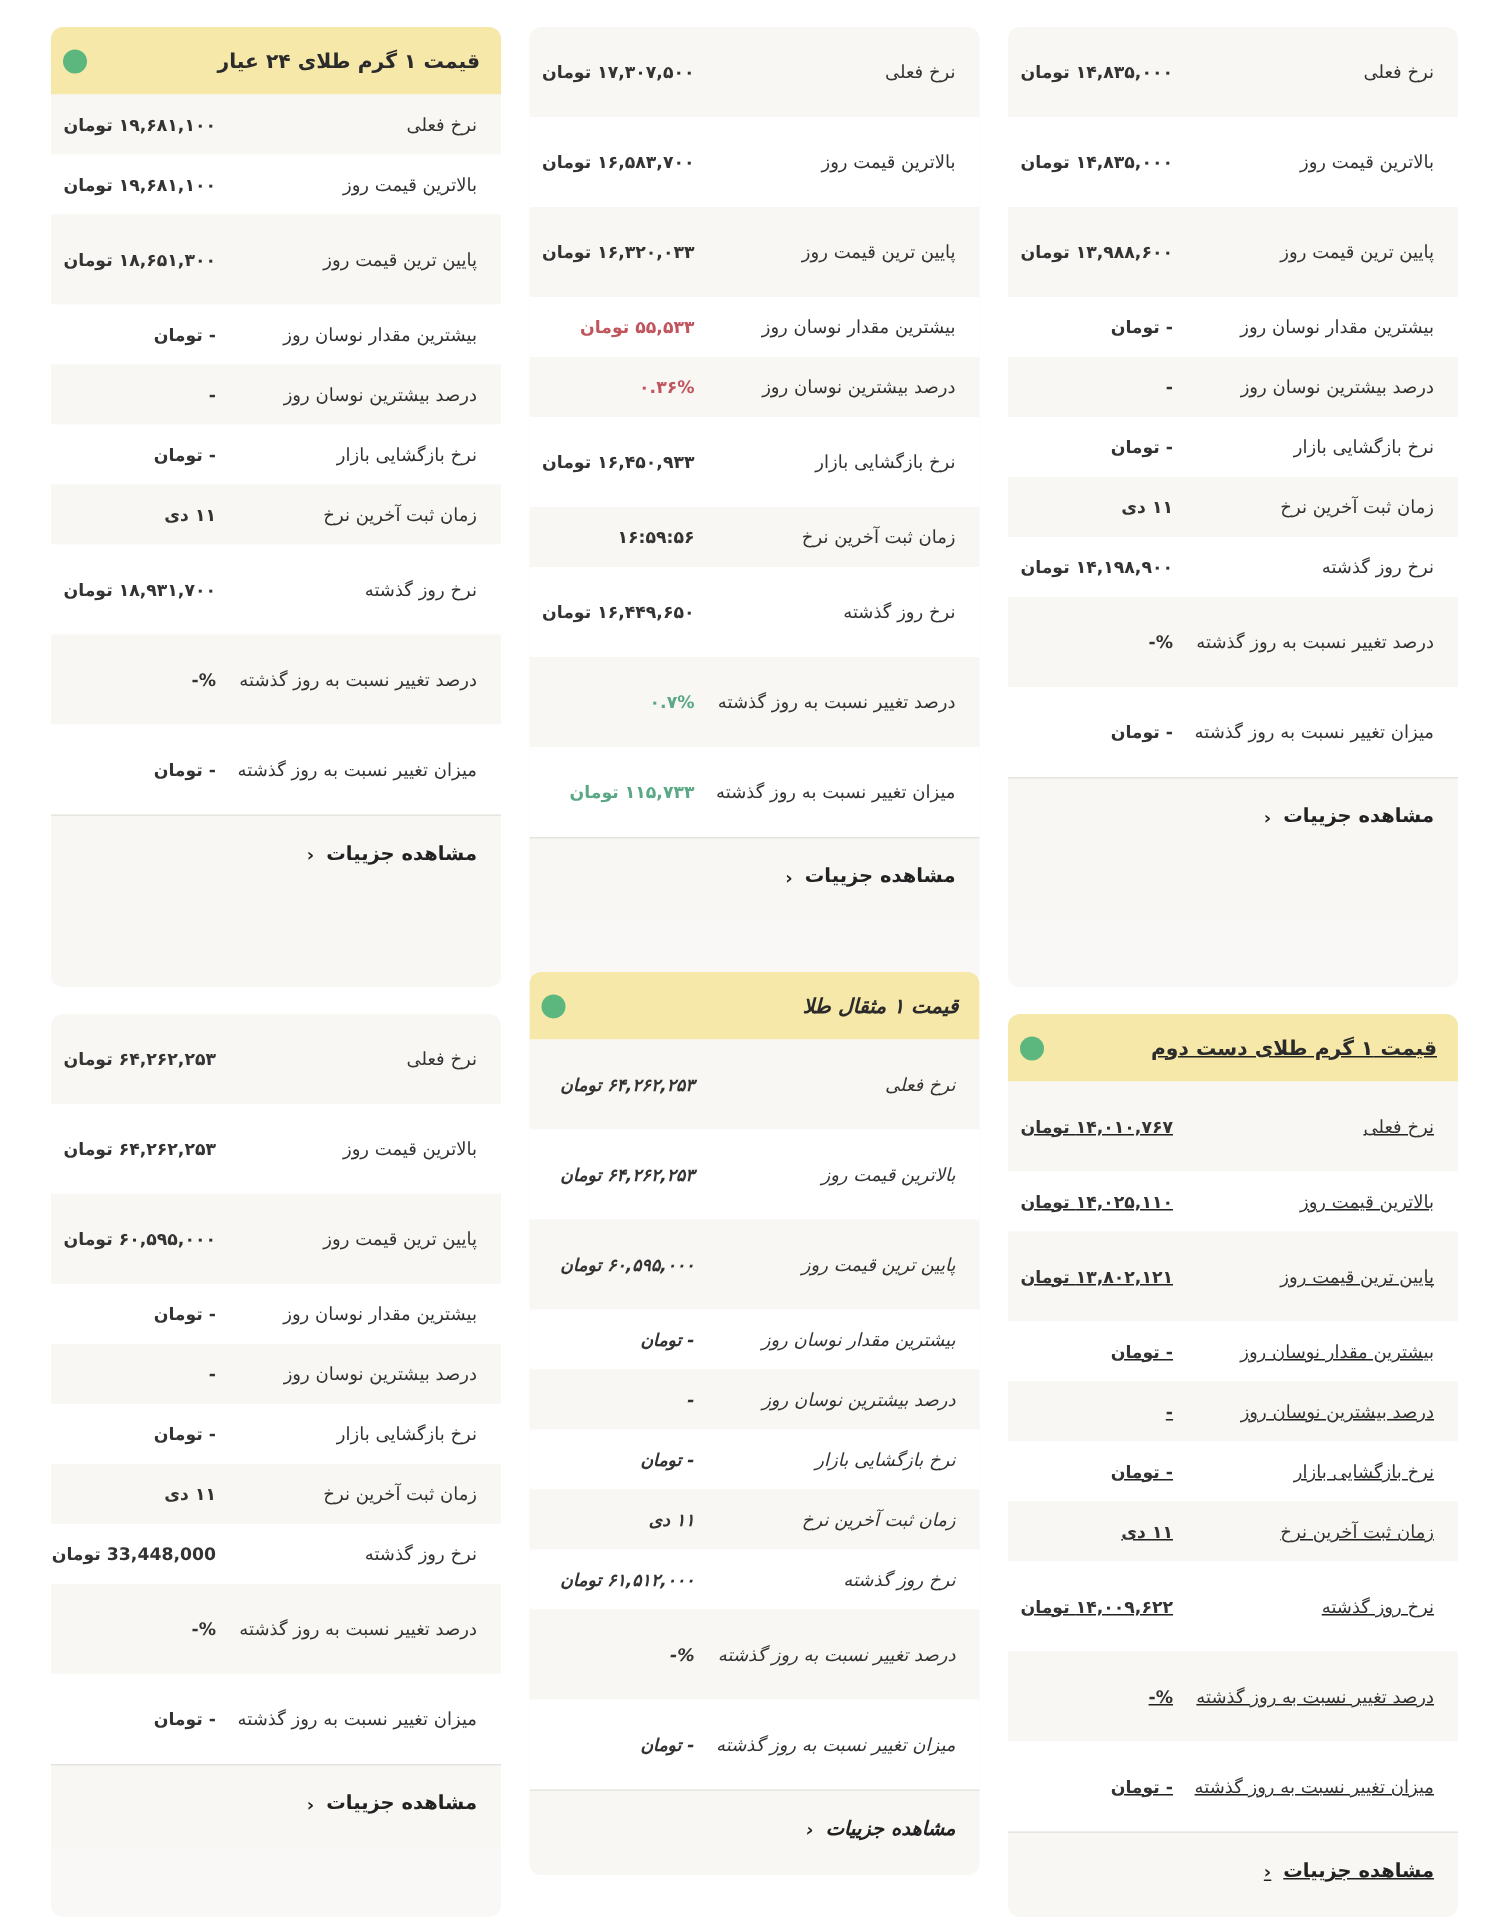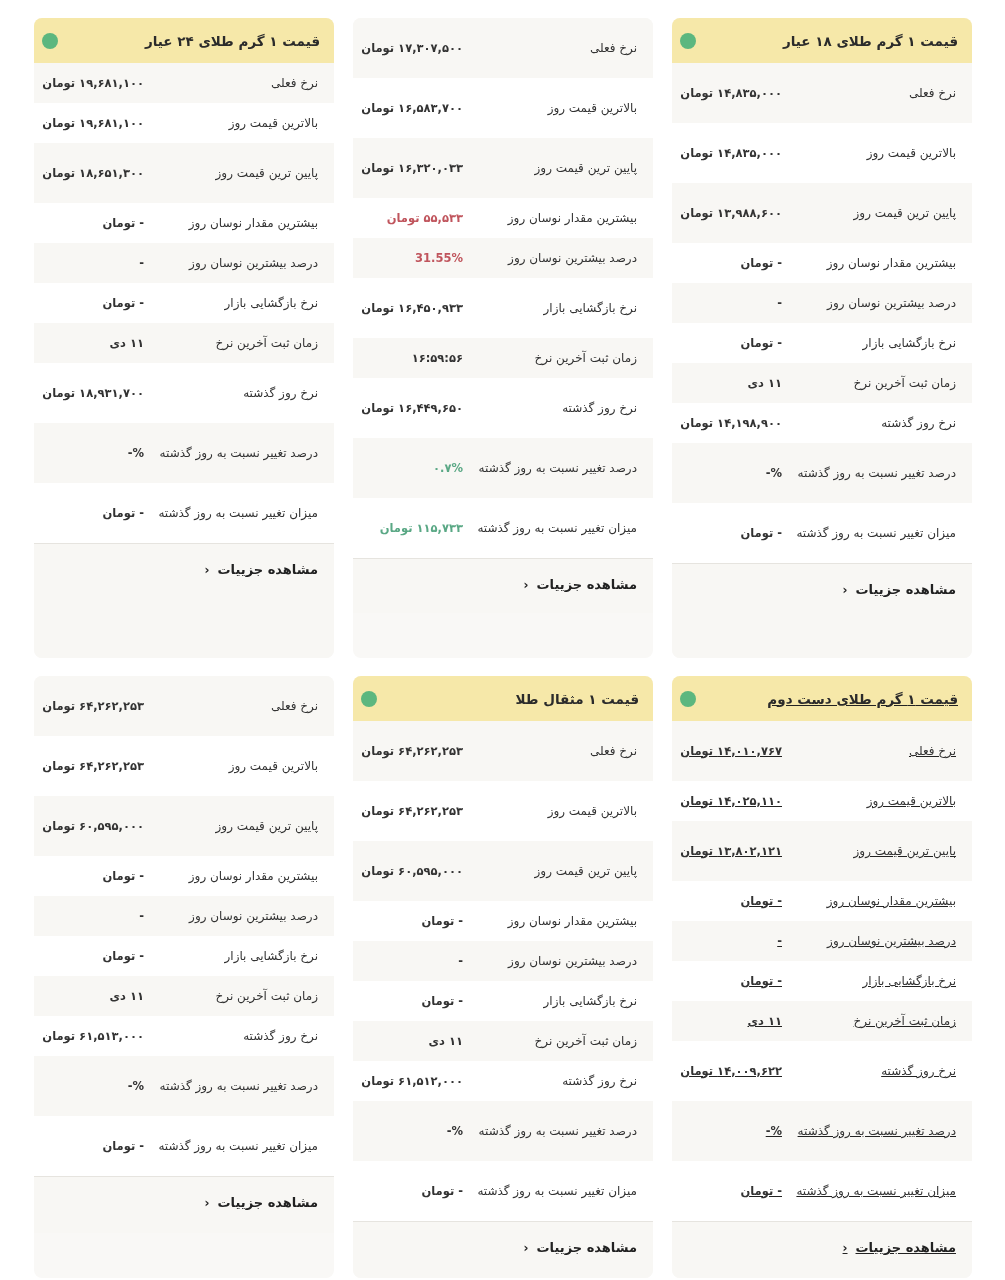--- a/index.html
+++ b/index.html
@@ -52,24 +52,20 @@
     font-size: 13px; font-weight: bold; color: #222; display: flex; align-items: center; gap: 8px; cursor: pointer;
   }
   .chev { font-size: 12px; font-weight: bold; }
 </style>
 </head>
 <body>
 
 <div class="grid">
 
   <div class="card" style="left:672px; top:18px; height:640px;">
-    <div class="card-header">
-      <span class="card-title">قیمت ۱ گرم طلای ۱۸ عیار</span>
-      <span class="status-dot"></span>
-    </div>
     <div>
       <div class="row h60">
           <span class="label">نرخ فعلی</span>
           <span class="value">۱۴,۸۳۵,۰۰۰ تومان</span>
         </div>
       <div class="row h60">
           <span class="label">بالاترین قیمت روز</span>
           <span class="value">۱۴,۸۳۵,۰۰۰ تومان</span>
         </div>
       <div class="row h60">
@@ -126,21 +122,21 @@
       <div class="row h60">
           <span class="label">پایین ترین قیمت روز</span>
           <span class="value">۱۶,۳۲۰,۰۳۳ تومان</span>
         </div>
       <div class="row h40">
           <span class="label">بیشترین مقدار نوسان روز</span>
           <span class="value red">۵۵,۵۳۳ تومان</span>
         </div>
       <div class="row h40">
           <span class="label">درصد بیشترین نوسان روز</span>
-          <span class="value red">31.55%</span>
+          <span class="value red">۰.۳۶%</span>
         </div>
       <div class="row h60">
           <span class="label">نرخ بازگشایی بازار</span>
           <span class="value">۱۶,۴۵۰,۹۳۳ تومان</span>
         </div>
       <div class="row h40">
           <span class="label">زمان ثبت آخرین نرخ</span>
           <span class="value">۱۶:۵۹:۵۶</span>
         </div>
       <div class="row h60">
@@ -267,21 +263,21 @@
         </div>
     </div>
     <div class="footer" style="height:57px;">
       <span class="details-link">
           <span>مشاهده جزییات</span>
           <span class="chev">‹</span>
         </span>
     </div>
   </div>
 
-  <div class="card" style="left:353px; top:676px; height:602px;">
+  <div class="card" style="left:353px; top:648px; height:602px;font-style:italic;">
     <div class="card-header">
       <span class="card-title">قیمت ۱ مثقال طلا</span>
       <span class="status-dot"></span>
     </div>
     <div>
       <div class="row h60">
           <span class="label">نرخ فعلی</span>
           <span class="value">۶۴,۲۶۲,۲۵۳ تومان</span>
         </div>
       <div class="row h60">
@@ -354,21 +350,21 @@
       <div class="row h40">
           <span class="label">نرخ بازگشایی بازار</span>
           <span class="value">- تومان</span>
         </div>
       <div class="row h40">
           <span class="label">زمان ثبت آخرین نرخ</span>
           <span class="value">۱۱ دی</span>
         </div>
       <div class="row h40">
           <span class="label">نرخ روز گذشته</span>
-          <span class="value">۶۱,۵۱۳,۰۰۰ تومان</span>
+          <span class="value">33,448,000 تومان</span>
         </div>
       <div class="row h60">
           <span class="label">درصد تغییر نسبت به روز گذشته</span>
           <span class="value">%-</span>
         </div>
       <div class="row h60">
           <span class="label">میزان تغییر نسبت به روز گذشته</span>
           <span class="value">- تومان</span>
         </div>
     </div>

